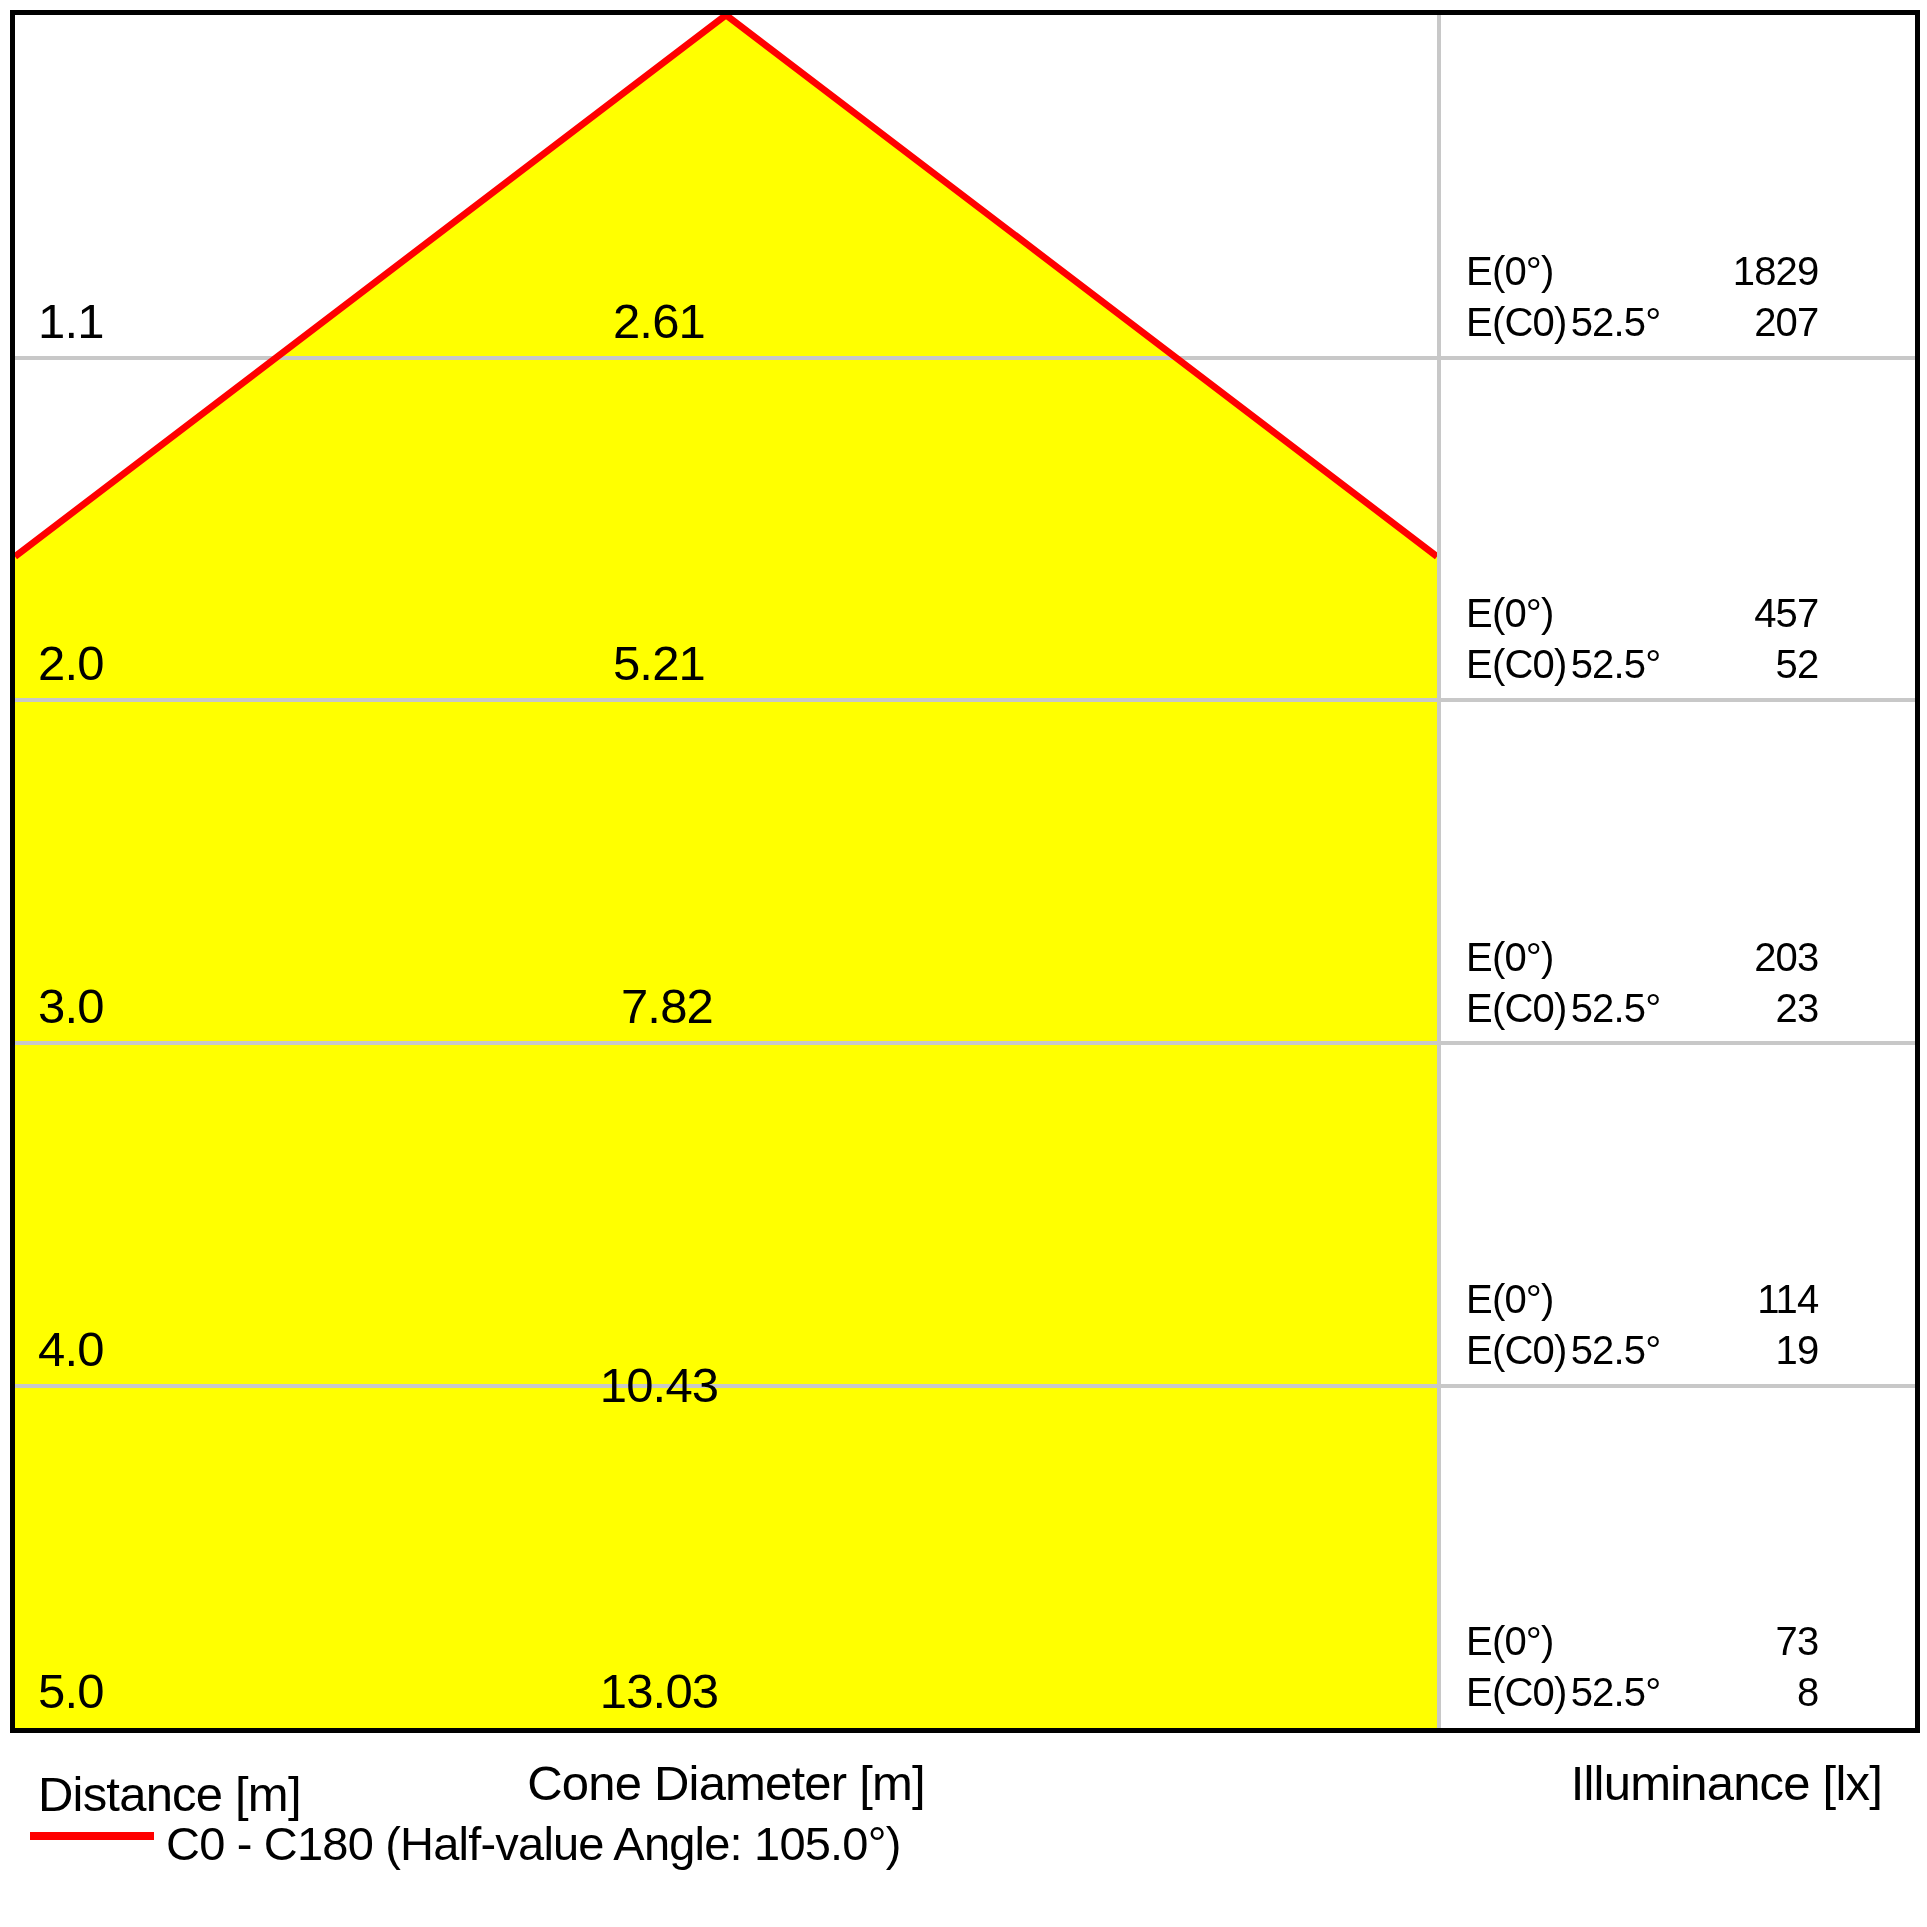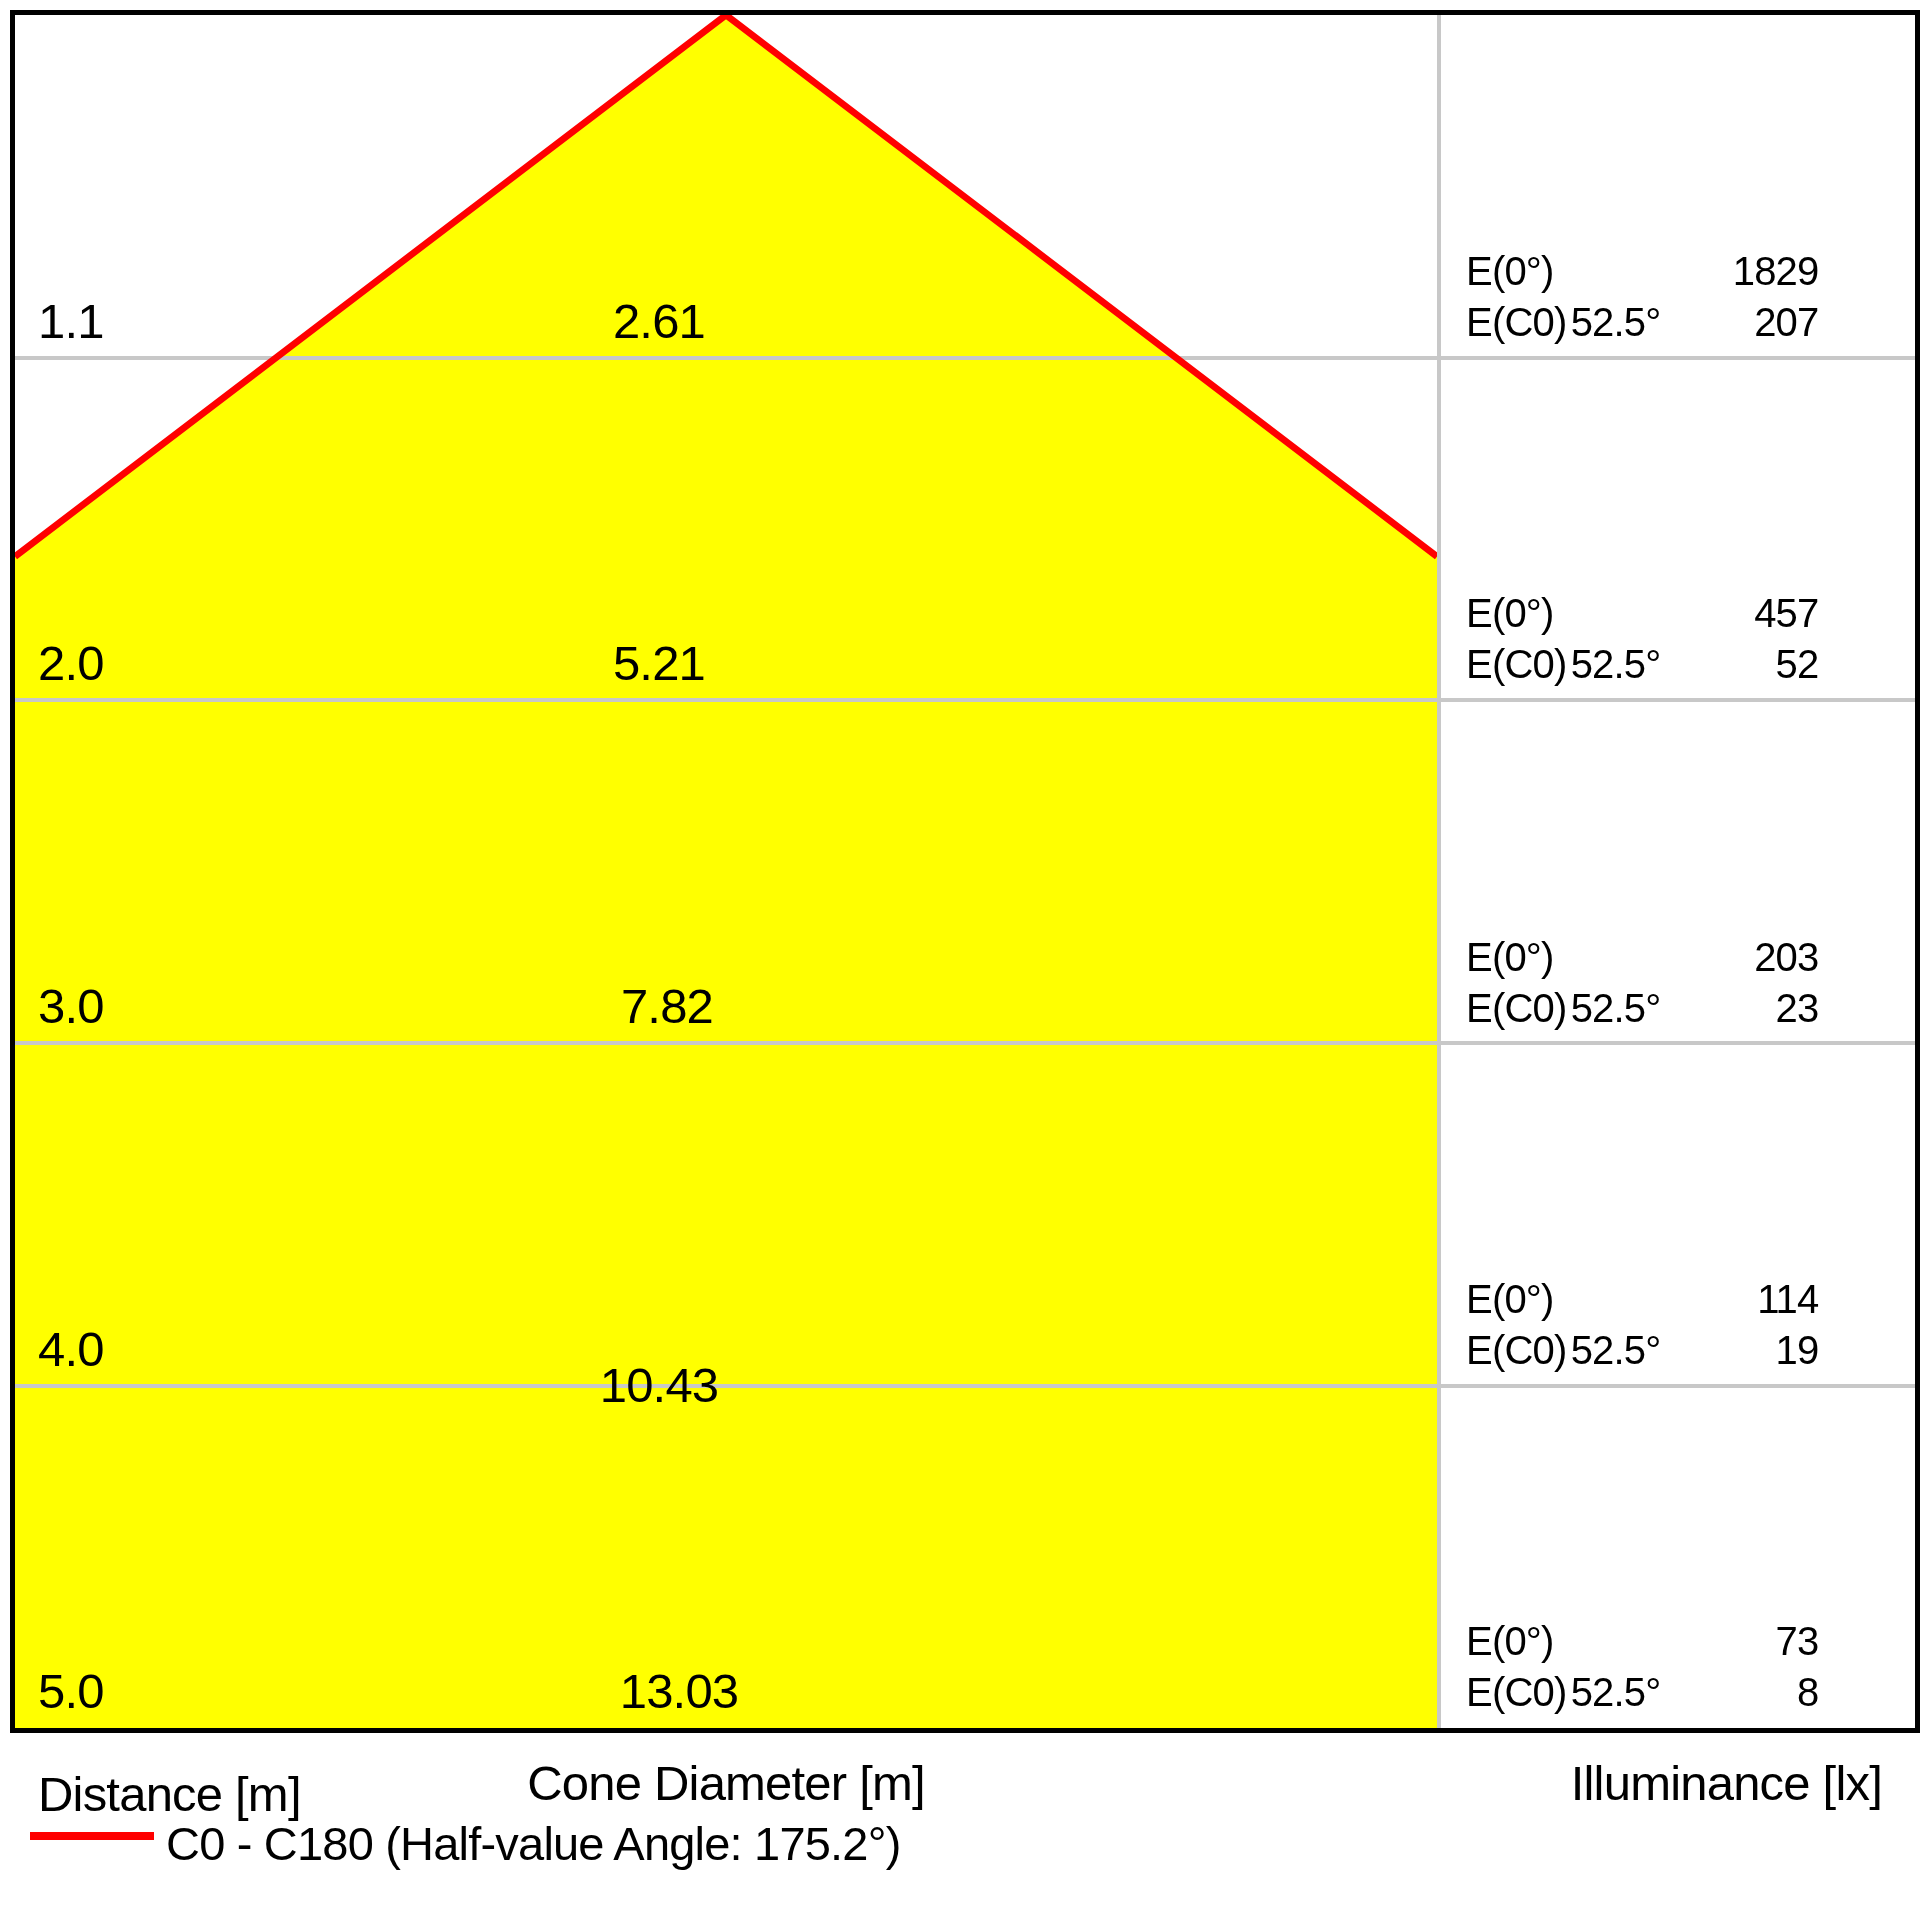--- a/index.html
+++ b/index.html
@@ -128,21 +128,21 @@
 
     <span class="dist-label" style="top:282px;">1.1</span>
     <span class="diam-label" style="top:282px;">2.61</span>
     <span class="dist-label" style="top:624px;">2.0</span>
     <span class="diam-label" style="top:624px;">5.21</span>
     <span class="dist-label" style="top:967px;">3.0</span>
     <span class="diam-label" style="top:967px;padding-left:8px;">7.82</span>
     <span class="dist-label" style="top:1310px;">4.0</span>
     <span class="diam-label" style="top:1310px;margin-top:36px;">10.43</span>
     <span class="dist-label" style="top:1652px;">5.0</span>
-    <span class="diam-label" style="top:1652px;padding-left:20px;">13.03</span>
+    <span class="diam-label" style="top:1652px;">13.03</span>
 
     <div class="erow" style="top:231px;">
       <div class="eline">
         <span class="lbl">E(0°)</span>
         <span class="ang"></span>
         <span class="val">1829</span>
       </div>
       <div class="eline">
         <span class="lbl">E(C0)</span>
         <span class="ang">52.5°</span>
@@ -198,16 +198,16 @@
       </div>
     </div>
 
   </div>
 
   <span class="footer-distance">Distance [m]</span>
   <span class="footer-cone">Cone Diameter [m]</span>
   <span class="footer-illuminance">Illuminance [lx]</span>
 
   <div class="legend-swatch"></div>
-  <span class="legend-label">C0 - C180 (Half-value Angle: 175.2°)</span>
+  <span class="legend-label">C0 - C180 (Half-value Angle: 105.0°)</span>
 
 </div>
 
 
 </body></html>

